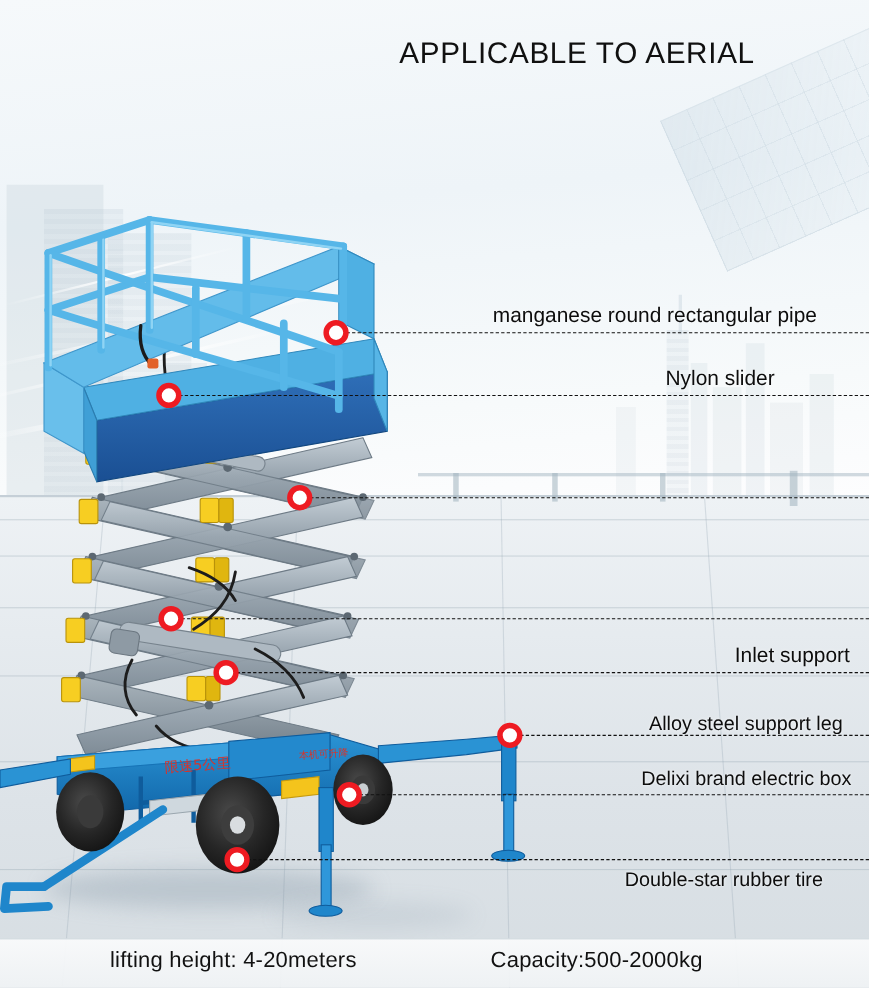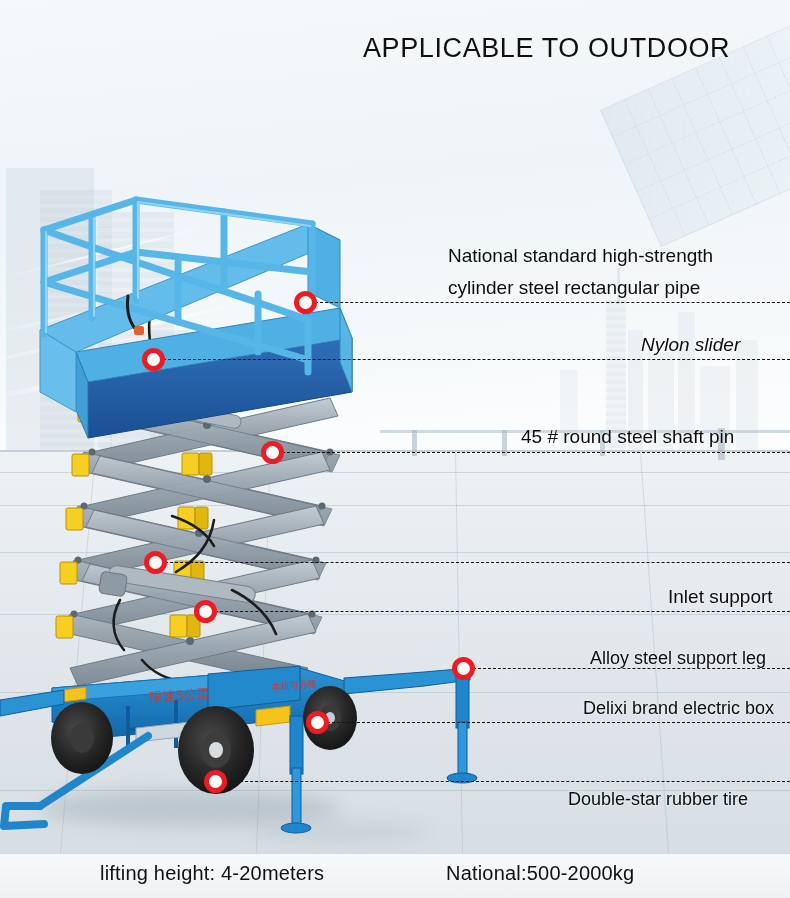--- a/index.html
+++ b/index.html
@@ -321,47 +321,45 @@
       <ellipse cx="82" cy="738" rx="12" ry="15" fill="#3a3a3a"></ellipse>
       <ellipse cx="216" cy="750" rx="38" ry="44" fill="url(#gTire)"></ellipse>
       <ellipse cx="216" cy="750" rx="15" ry="18" fill="#3d3d3d"></ellipse>
       <ellipse cx="216" cy="750" rx="7" ry="8" fill="#d9dde0"></ellipse>
       <ellipse cx="330" cy="718" rx="27" ry="32" fill="url(#gTire)"></ellipse>
       <ellipse cx="330" cy="718" rx="11" ry="13" fill="#3a3a3a"></ellipse>
       <ellipse cx="330" cy="718" rx="5" ry="6" fill="#c9ced2"></ellipse>
     </g>
   </svg>
 
-  <div class="title t1">APPLICABLE TO OUTDOOR</div>
+  <div class="title t1">APPLICABLE TO AERIAL</div>
 
   <div class="dash" style="left:305px;top:302px;width:485px;"></div>
   <div class="dash" style="left:153px;top:359px;width:637px;"></div>
   <div class="dash" style="left:272px;top:452px;width:518px;"></div>
   <div class="dash" style="left:155px;top:562px;width:635px;"></div>
   <div class="dash" style="left:205px;top:611px;width:585px;"></div>
   <div class="dash" style="left:463px;top:668px;width:327px;"></div>
   <div class="dash" style="left:317px;top:722px;width:473px;"></div>
   <div class="dash" style="left:215px;top:781px;width:575px;"></div>
 
   <div class="mark" style="left:294px;top:291px;"></div>
   <div class="mark" style="left:142px;top:348px;"></div>
   <div class="mark" style="left:261px;top:441px;"></div>
   <div class="mark" style="left:144px;top:551px;"></div>
   <div class="mark" style="left:194px;top:600px;"></div>
   <div class="mark" style="left:452px;top:657px;"></div>
   <div class="mark" style="left:306px;top:711px;"></div>
   <div class="mark" style="left:204px;top:770px;"></div>
 
-  <div class="lbl" style="left:448px;top:245px;">National standard high-strength</div>
-  <div class="lbl" style="left:448px;top:277px;">cylinder steel rectangular pipe</div>
-  <div class="lbl" style="left:641px;top:334px;font-style:italic;">Nylon slider</div>
-  <div class="lbl" style="left:521px;top:426px;">45 # round steel shaft pin</div>
+  <div class="lbl" style="left:448px;top:277px;">manganese round rectangular pipe</div>
+  <div class="lbl" style="left:605px;top:334px;">Nylon slider</div>
   <div class="lbl" style="left:668px;top:586px;">Inlet support</div>
   <div class="lbl" style="left:590px;top:648px;font-size:18px;">Alloy steel support leg</div>
   <div class="lbl" style="left:583px;top:698px;font-size:18px;">Delixi brand electric box</div>
   <div class="lbl" style="left:568px;top:789px;font-size:18px;">Double-star rubber tire</div>
 
   <div class="capband"></div>
   <div class="capline"></div>
   <div class="cap c1">lifting height: 4-20meters</div>
-  <div class="cap c2">National:500-2000kg</div>
+  <div class="cap c2">Capacity:500-2000kg</div>
 
 </div>
 
 </body></html>

